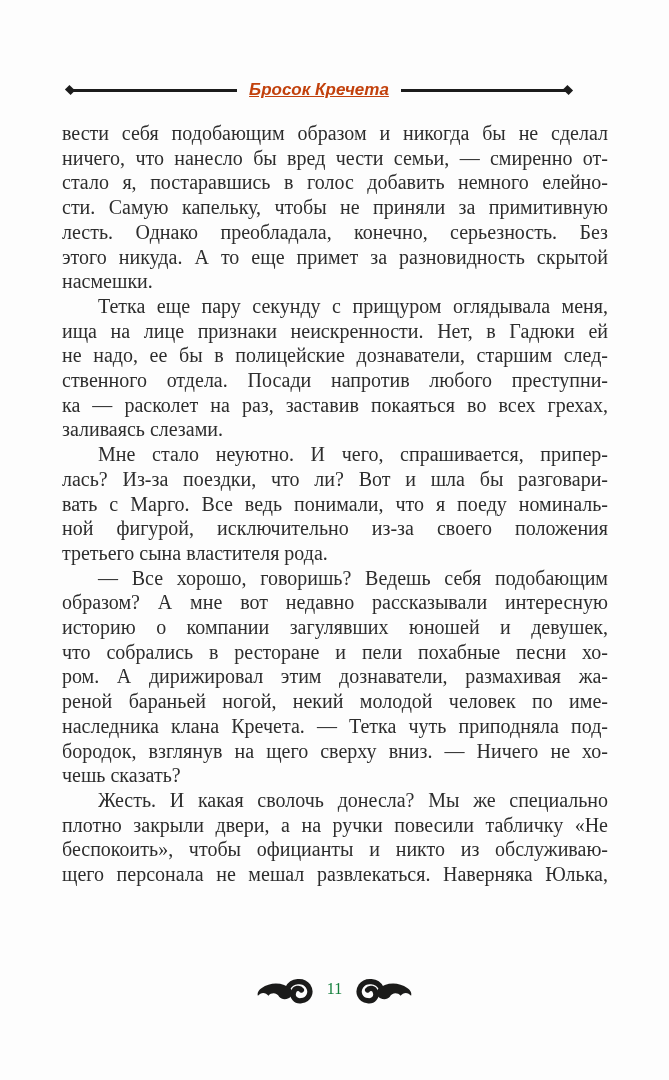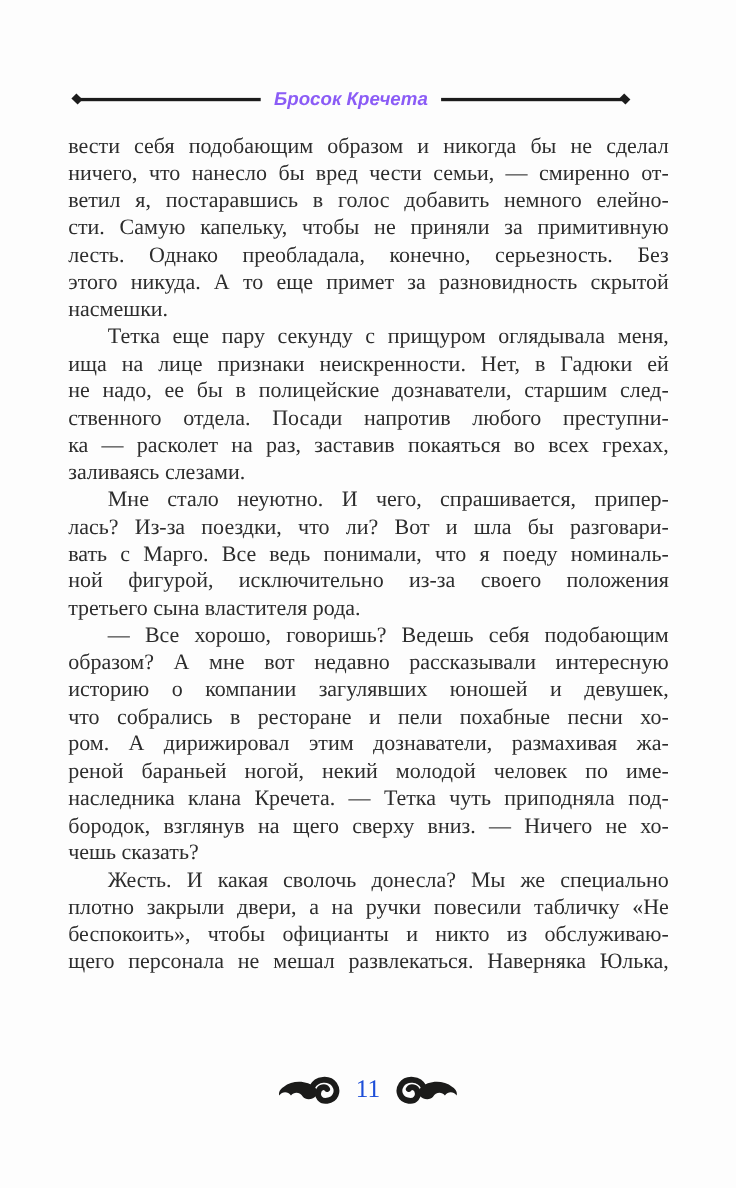--- a/index.html
+++ b/index.html
@@ -38,22 +38,23 @@
     background: #1c1c1c;
     margin: 0 -2px;
   }
   .running-header .header-title {
     flex: 0 0 auto;
     padding: 0 14px;
     font-family: "Liberation Sans", sans-serif;
     font-style: italic;
     font-weight: bold;
     font-size: 17px;
-    color: #8b5cf6;
+    color: #c2410c;
     white-space: nowrap;
+    text-decoration: underline;
   }
   
   .text-block {
     position: absolute;
     top: 121px;
     left: 62px;
     width: 546px;
     font-size: 20px;
     line-height: 24.7px;
     color: #2d2d2d;
@@ -71,22 +72,22 @@
     position: absolute;
     top: 976px;
     left: 0;
     width: 669px;
     display: flex;
     justify-content: center;
     align-items: center;
     gap: 14px;
   }
   .page-number {
-    font-size: 23px;
-    color: #1d4ed8;
+    font-size: 16px;
+    color: #15803d;
     line-height: 1;
     padding-bottom: 4px;
   }
   .ornament svg { display: block; }
   .ornament.mirrored svg { transform: scaleX(-1); }
 </style>
 </head>
 <body>
 
 <div class="page">
@@ -96,21 +97,21 @@
     <span class="rule"></span>
     <span class="header-title">Бросок Кречета</span>
     <span class="rule"></span>
     <span class="diamond"></span>
   </header>
 
   <main class="text-block">
       <div class="para">
         <div class="line">вести себя подобающим образом и никогда бы не сделал</div>
         <div class="line">ничего, что нанесло бы вред чести семьи, — смиренно от-</div>
-        <div class="line">ветил я, постаравшись в голос добавить немного елейно-</div>
+        <div class="line">стало я, постаравшись в голос добавить немного елейно-</div>
         <div class="line">сти. Самую капельку, чтобы не приняли за примитивную</div>
         <div class="line">лесть. Однако преобладала, конечно, серьезность. Без</div>
         <div class="line">этого никуда. А то еще примет за разновидность скрытой</div>
         <div class="line no-justify">насмешки.</div>
       </div>
       <div class="para">
         <div class="line first">Тетка еще пару секунду с прищуром оглядывала меня,</div>
         <div class="line">ища на лице признаки неискренности. Нет, в Гадюки ей</div>
         <div class="line">не надо, ее бы в полицейские дознаватели, старшим след-</div>
         <div class="line">ственного отдела. Посади напротив любого преступни-</div>

